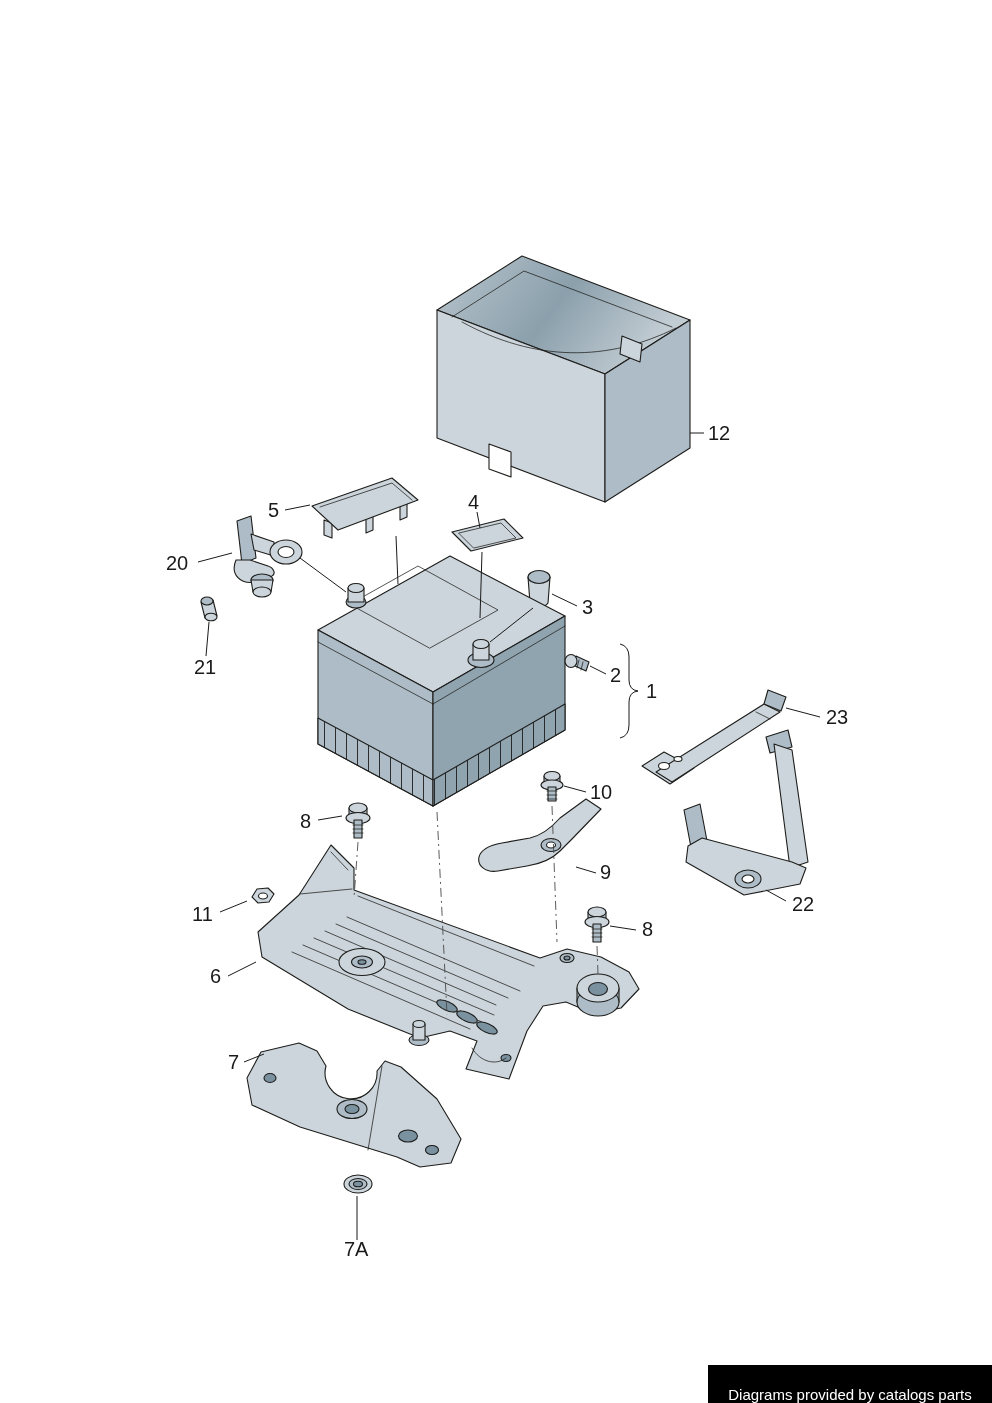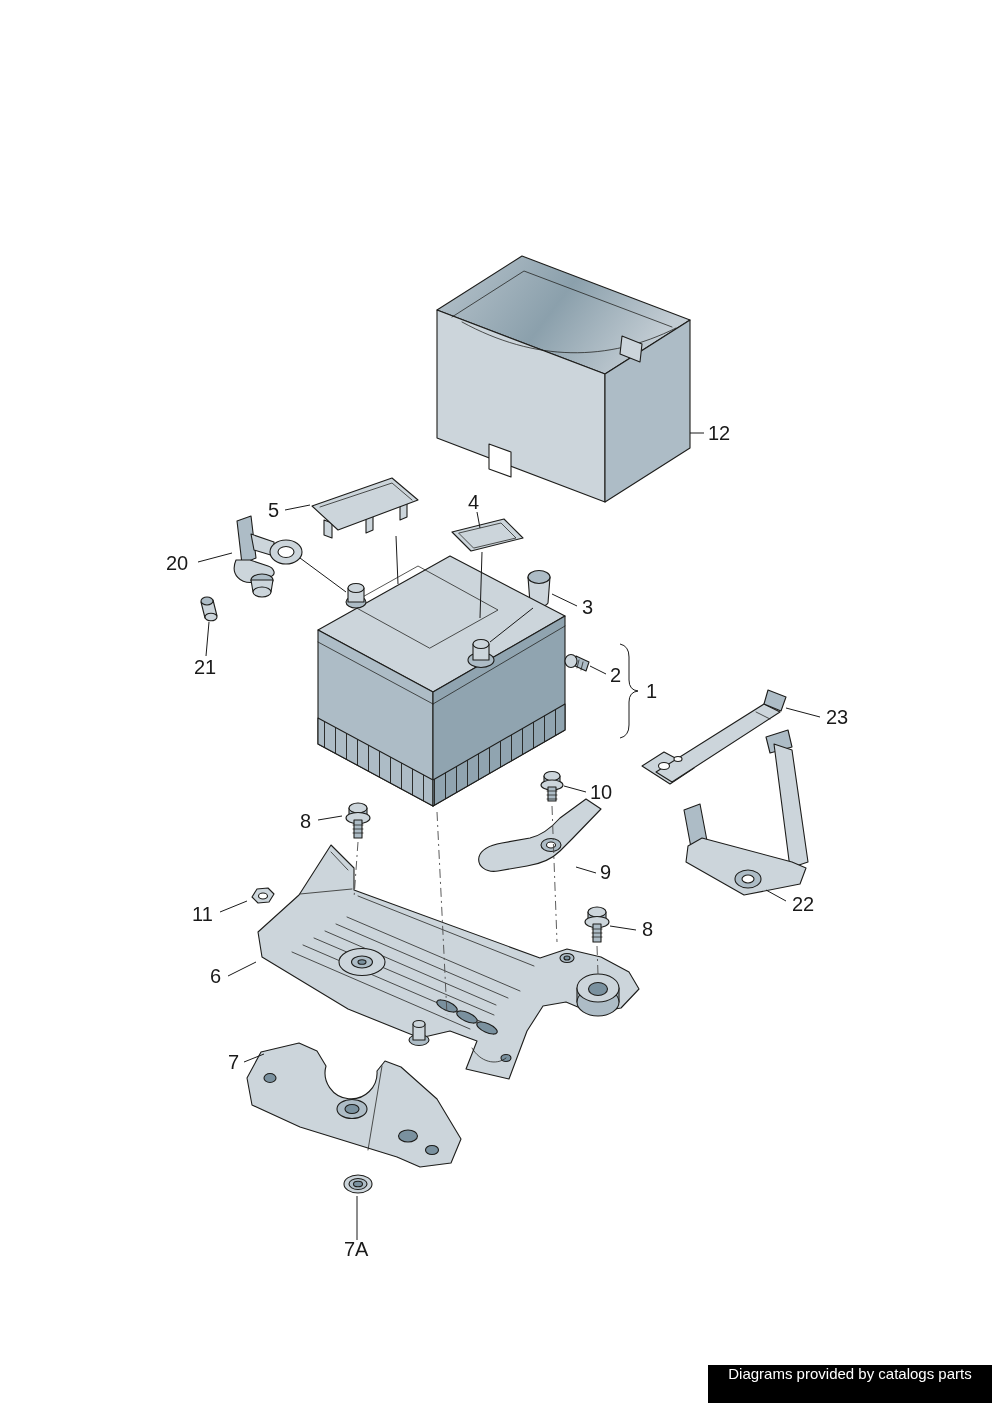--- a/index.html
+++ b/index.html
@@ -15,21 +15,21 @@
   .fd{fill:var(--fill_dark,#90a4b0);}
   .fdd{fill:var(--fill_deep,#7a919f);}
   .fw{fill:#ffffff;}
   .nf{fill:none;}
   .leader{stroke:var(--label,#1a1a1a);stroke-width:1;fill:none;}
   .dashdot{stroke:#4a4a4a;stroke-width:0.9;stroke-dasharray:9 4 2 4;fill:none;}
   .callout{font-family:"Liberation Sans",sans-serif;font-size:20px;fill:var(--label,#1a1a1a);}
   .footer-bar{
     position:absolute;right:0;bottom:0;width:284px;height:38px;
     background:var(--footer_bg,#000);color:var(--footer_fg,#fff);
-    display:flex;align-items:flex-start;justify-content:center;
+    display:flex;align-items:flex-end;justify-content:center;
     font-size:15px;font-family:"Liberation Sans",sans-serif;
   }
 </style>
 </head>
 <body>
 
 <svg width="992" height="1403" viewBox="0 0 992 1403">
   <defs>
     <linearGradient id="gInt" x1="0" y1="0" x2="1" y2="0.35">
       <stop offset="0" stop-color="#b9c5cd"></stop>

